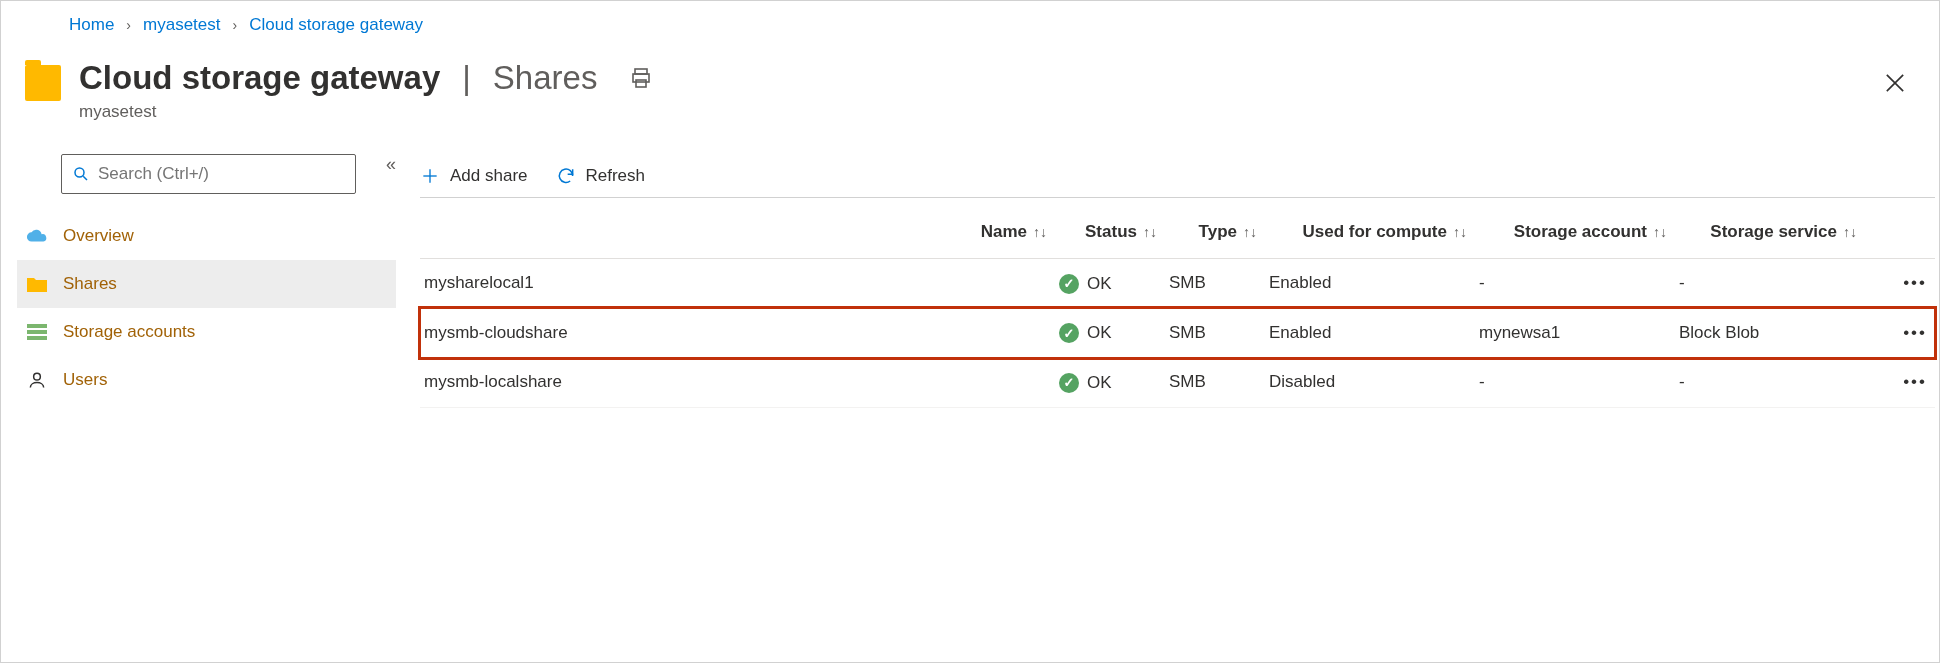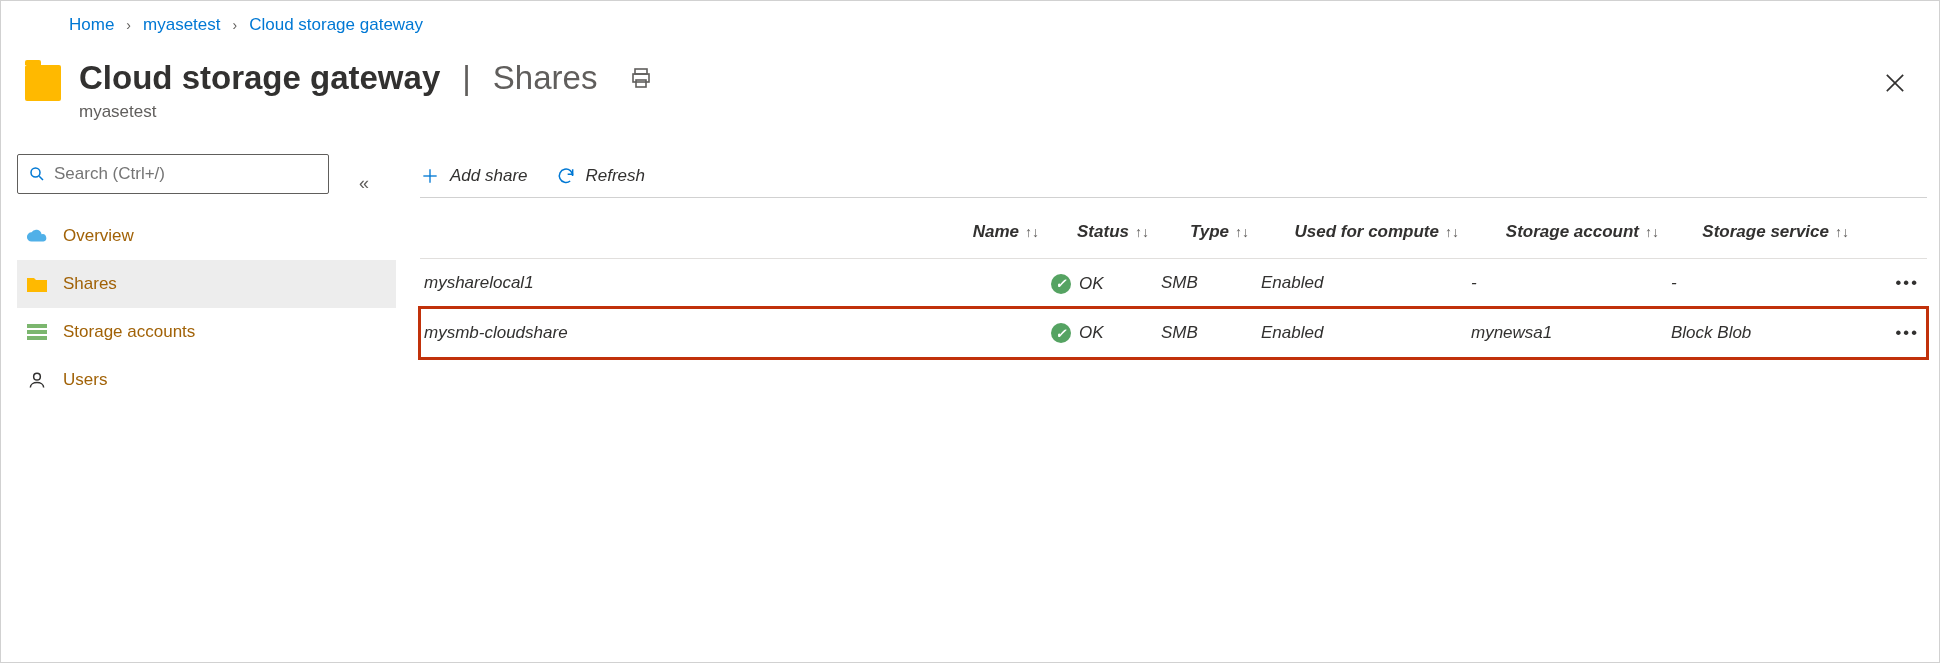--- a/index.html
+++ b/index.html
@@ -70,21 +70,21 @@
     display: flex;
     padding-top: 28px;
   }
 
   
   .sidebar {
     width: 395px;
     padding-left: 16px;
     flex: none;
   }
-  .search-row { display:flex; align-items:flex-end; gap:30px; margin-bottom:18px;}
+  .search-row { display:flex; align-items:flex-start; gap:30px; margin-bottom:18px;margin-left:44px;}
   .search-box {
     display:flex; align-items:center;
     width: 312px; height: 40px;
     border: 1px solid #605e5c;
     border-radius: 2px;
     padding: 0 10px;
     cursor:text;
   }
   .search-box input {
     border:none; outline:none; flex:1;
@@ -100,22 +100,21 @@
     gap: 14px;
   }
   .nav-item.active { background:#ededed; font-weight:400; }
   .nav-item .ico { width:24px; display:flex; align-items:center; justify-content:center; }
   .nav-item span.lbl { font-size:17px; color:#a16207; }
 
   
   .main {
     flex:1;
     padding-left: 24px;
-    padding-right: 12px;
-    font-style: italic;
+    padding-right: 4px;
   }
   .toolbar {
     display:flex; align-items:center; gap:28px;
     height: 44px;
     border-bottom: 1px solid #d1d1d1;
   }
   .tool-btn {
     display:flex; align-items:center; gap:10px;
     color:#323130; cursor:pointer;
   }
@@ -323,16 +322,28 @@
           <td><span class="ok-badge">
                 <span class="ok-circle">✓</span>
                 <span>OK</span>
               </span></td>
           <td>SMB</td>
           <td>Enabled</td>
           <td>mynewsa1</td>
           <td>Block Blob</td>
           <td class="row-menu">•••</td>
         </tr>
+        <tr>
+          <td>mysmb-localshare</td>
+          <td><span class="ok-badge">
+                <span class="ok-circle">✓</span>
+                <span>OK</span>
+              </span></td>
+          <td>SMB</td>
+          <td>Disabled</td>
+          <td>-</td>
+          <td>-</td>
+          <td class="row-menu">•••</td>
+        </tr>
       </tbody>
     </table>
   </section>
 </div>
 
 </body></html>

